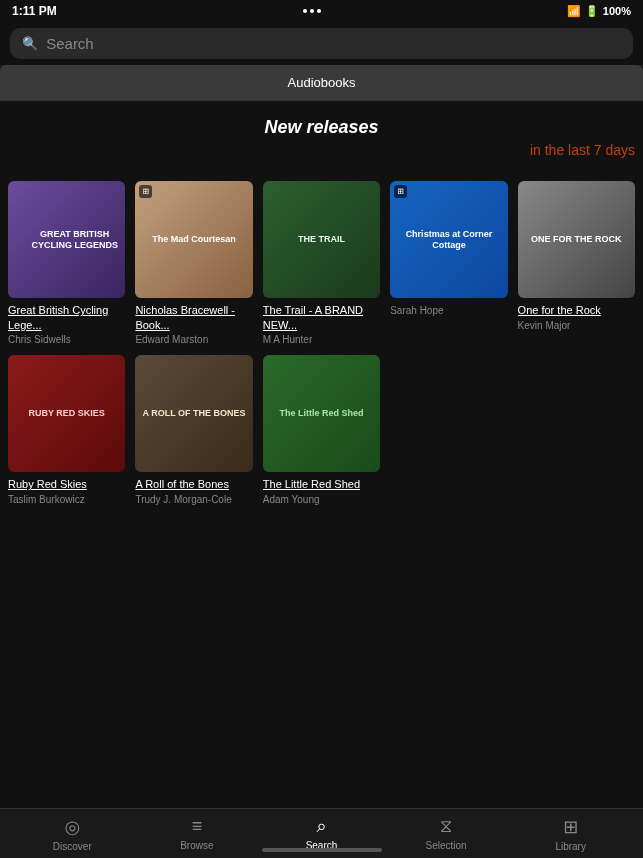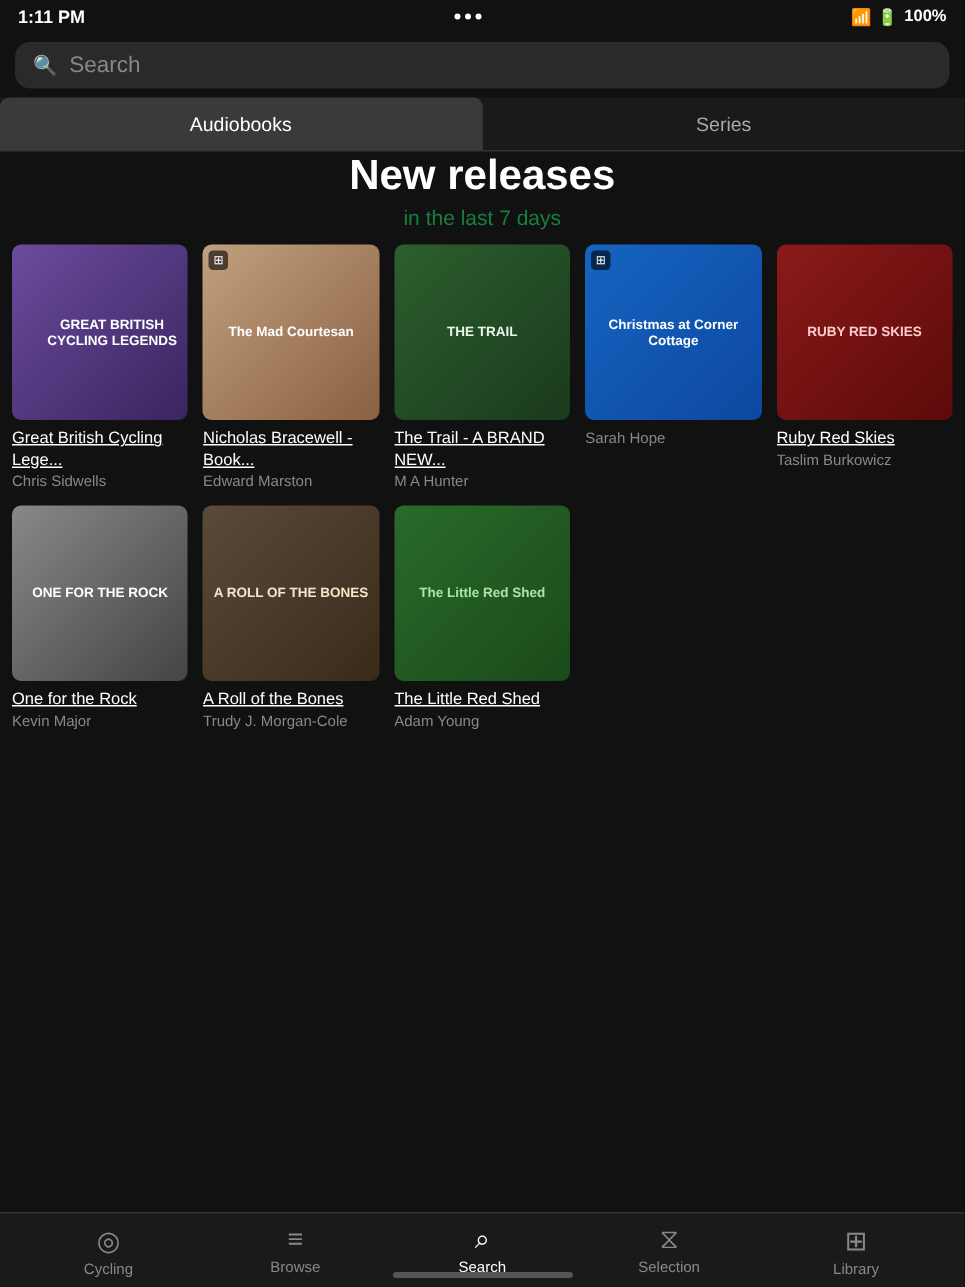--- a/index.html
+++ b/index.html
@@ -71,30 +71,32 @@
 
     
     .main-content {
       padding: 0 8px;
       overflow-y: auto;
       height: calc(858px - 22px - 50px - 42px - 50px);
     }
 
     .section-title {
       text-align: center;
-      font-size: 28px;
+      font-size: 18px;
       font-weight: 600;
+      margin-top: 16px;
       margin-bottom: 4px;
       color: #ffffff;
+      font-style: italic;
     }
     .section-subtitle {
-      text-align: center;
+      text-align: right;
       font-size: 14px;
-      color: #15803d;
-      margin-bottom: 10px;
+      color: #c2410c;
+      margin-bottom: 23px;
     }
 
     
     .books-grid {
       display: grid;
       grid-template-columns: repeat(5, 1fr);
       gap: 10px;
       margin-bottom: 12px;
     }
     .book-item {
@@ -221,23 +223,20 @@
   <div class="search-bar">
     <span class="search-bar-icon">🔍</span>
     <span class="search-bar-text">Search</span>
   </div>
 </div>
 
 <div class="tabs">
   <div class="tab active">
     <span>Audiobooks</span>
   </div>
-  <div class="tab">
-    <span>Series</span>
-  </div>
 </div>
 
 <div class="main-content">
   <div class="section-title">New releases</div>
   <div class="section-subtitle">in the last 7 days</div>
 
   <div class="books-grid" id="books-grid">
 
   <div class="book-item">
     <div class="book-cover cover-cycling">
@@ -264,36 +263,36 @@
     <div class="book-author">M A Hunter</div>
   </div>
       <div class="book-item">
     <div class="book-cover cover-christmas">
       <div class="book-cover-inner">Christmas at Corner Cottage</div>
       <div class="book-badge">⊞</div>
     </div>
     <div class="book-author">Sarah Hope</div>
   </div>
       <div class="book-item">
+    <div class="book-cover cover-one-rock">
+      <div class="book-cover-inner">ONE FOR THE ROCK</div>
+
+    </div>
+    <div class="book-title">One for the Rock</div>
+    <div class="book-author">Kevin Major</div>
+  </div>
+      <div class="book-item">
     <div class="book-cover cover-ruby">
       <div class="book-cover-inner">RUBY RED SKIES</div>
 
     </div>
     <div class="book-title">Ruby Red Skies</div>
     <div class="book-author">Taslim Burkowicz</div>
   </div>
       <div class="book-item">
-    <div class="book-cover cover-one-rock">
-      <div class="book-cover-inner">ONE FOR THE ROCK</div>
-
-    </div>
-    <div class="book-title">One for the Rock</div>
-    <div class="book-author">Kevin Major</div>
-  </div>
-      <div class="book-item">
     <div class="book-cover cover-roll-bones">
       <div class="book-cover-inner">A ROLL OF THE BONES</div>
 
     </div>
     <div class="book-title">A Roll of the Bones</div>
     <div class="book-author">Trudy J. Morgan-Cole</div>
   </div>
       <div class="book-item">
     <div class="book-cover cover-red-shed">
       <div class="book-cover-inner">The Little Red Shed</div>
@@ -302,21 +301,21 @@
     <div class="book-title">The Little Red Shed</div>
     <div class="book-author">Adam Young</div>
   </div>
     </div>
 </div>
 
 <div class="bottom-nav" id="bottom-nav">
 
 <div class="nav-item">
     <span class="nav-icon">◎</span>
-    <span class="nav-label">Cycling</span>
+    <span class="nav-label">Discover</span>
   </div>
     <div class="nav-item">
     <span class="nav-icon">≡</span>
     <span class="nav-label">Browse</span>
   </div>
     <div class="nav-item active">
     <span class="nav-icon">⌕</span>
     <span class="nav-label">Search</span>
   </div>
     <div class="nav-item">

